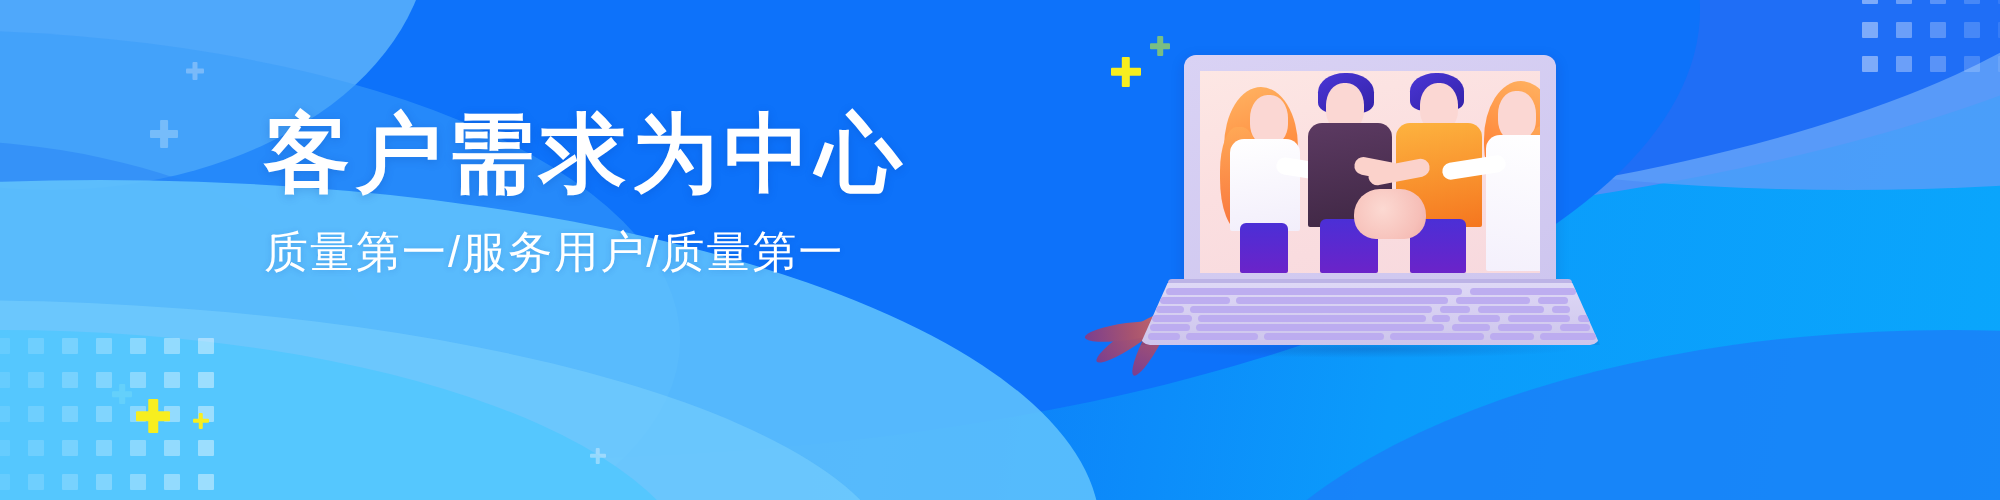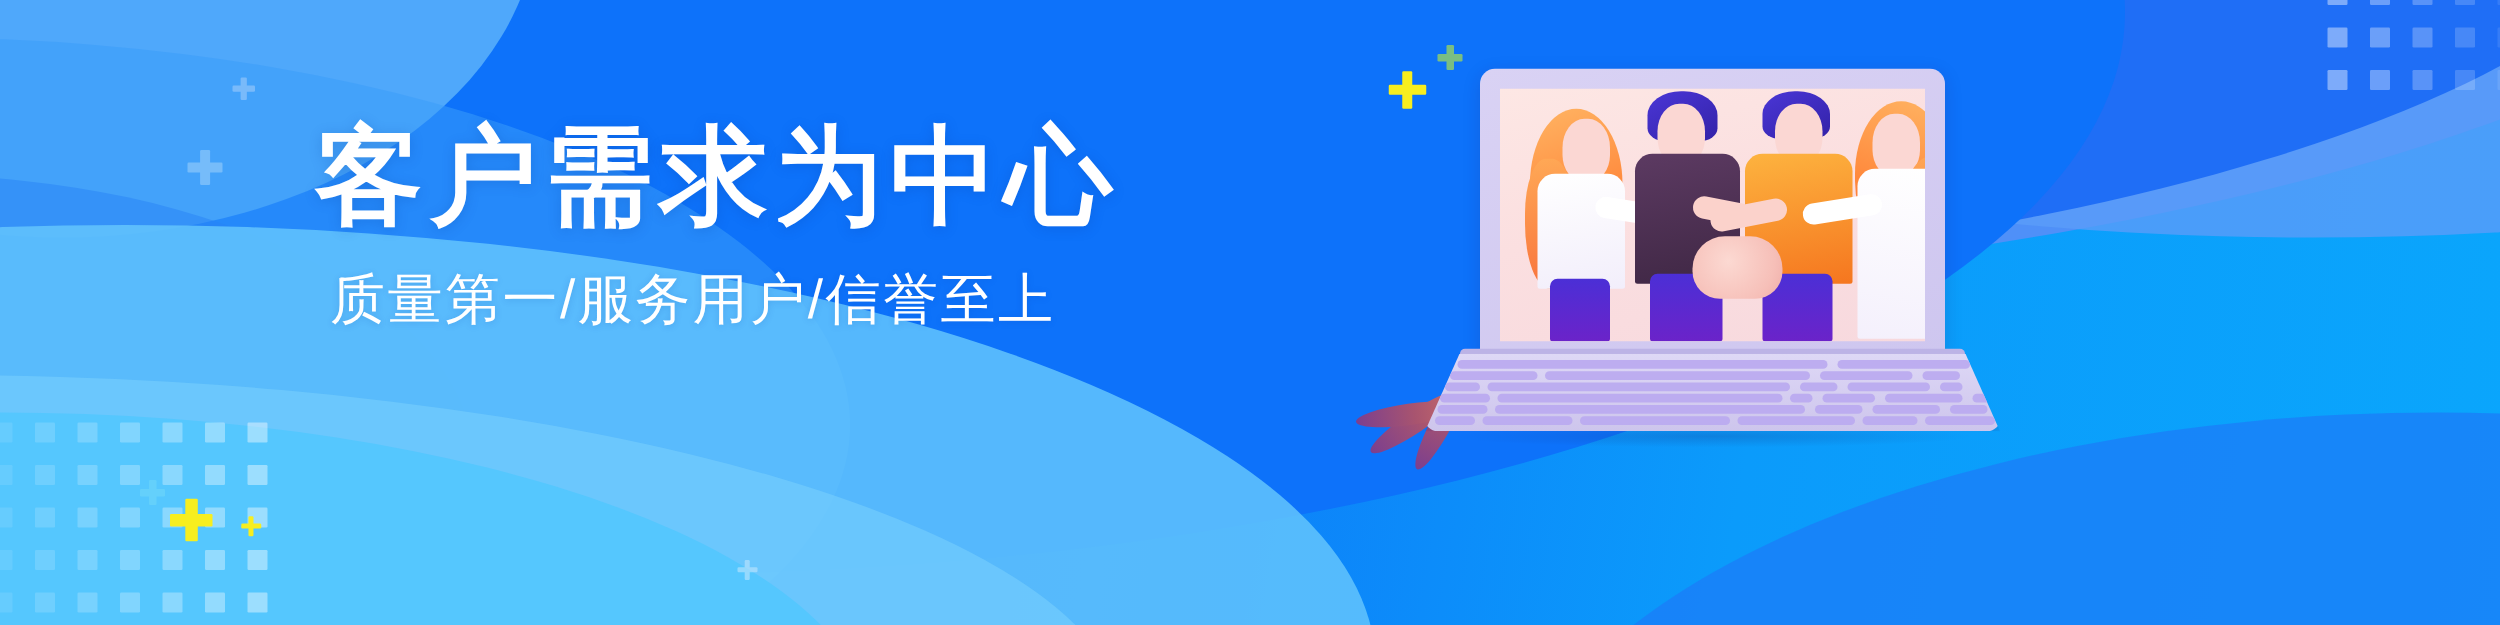--- a/index.html
+++ b/index.html
@@ -132,21 +132,21 @@
   .p-b4 { left: 590px;  top: 448px; width: 16px; height: 16px; color: #bfe6fd; opacity: .6; }
 
   
   .copy {
     position: absolute;
     left: 252px;
     top: 98px;
     width: 760px;
   }
   .headline {
-    margin: 0;
+    margin: 12px;
     color: #ffffff;
     font-size: 86px;
     font-weight: 700;
     line-height: 1.0;
     letter-spacing: 6px;
     white-space: nowrap;
     text-shadow: 0 2px 10px rgba(8, 60, 160, .22);
   }
   .subhead {
     margin: 34px 0 0 12px;
@@ -315,21 +315,21 @@
   <div class="plus p-b3"></div>
   <div class="plus p-y1"></div>
   <div class="plus p-y2"></div>
   <div class="plus p-b1"></div>
   <div class="plus p-y3"></div>
   <div class="plus p-y4"></div>
   <div class="plus p-b4"></div>
 
   <div class="copy">
     <h1 class="headline">客户需求为中心</h1>
-    <p class="subhead">质量第一/服务用户/信誉至上</p>
+    <p class="subhead">质量第一/服务用户/质量第一</p>
   </div>
 
   <div class="shadow"></div>
 
   <div class="laptop">
 
     <div>
       <div class="leaf" style="left:-52px; top:236px; transform: rotate(-62deg);"></div>
       <div class="leaf" style="left:-58px; top:250px; transform: rotate(-34deg);"></div>
       <div class="leaf" style="left:-56px; top:262px; transform: rotate(-8deg);"></div>

